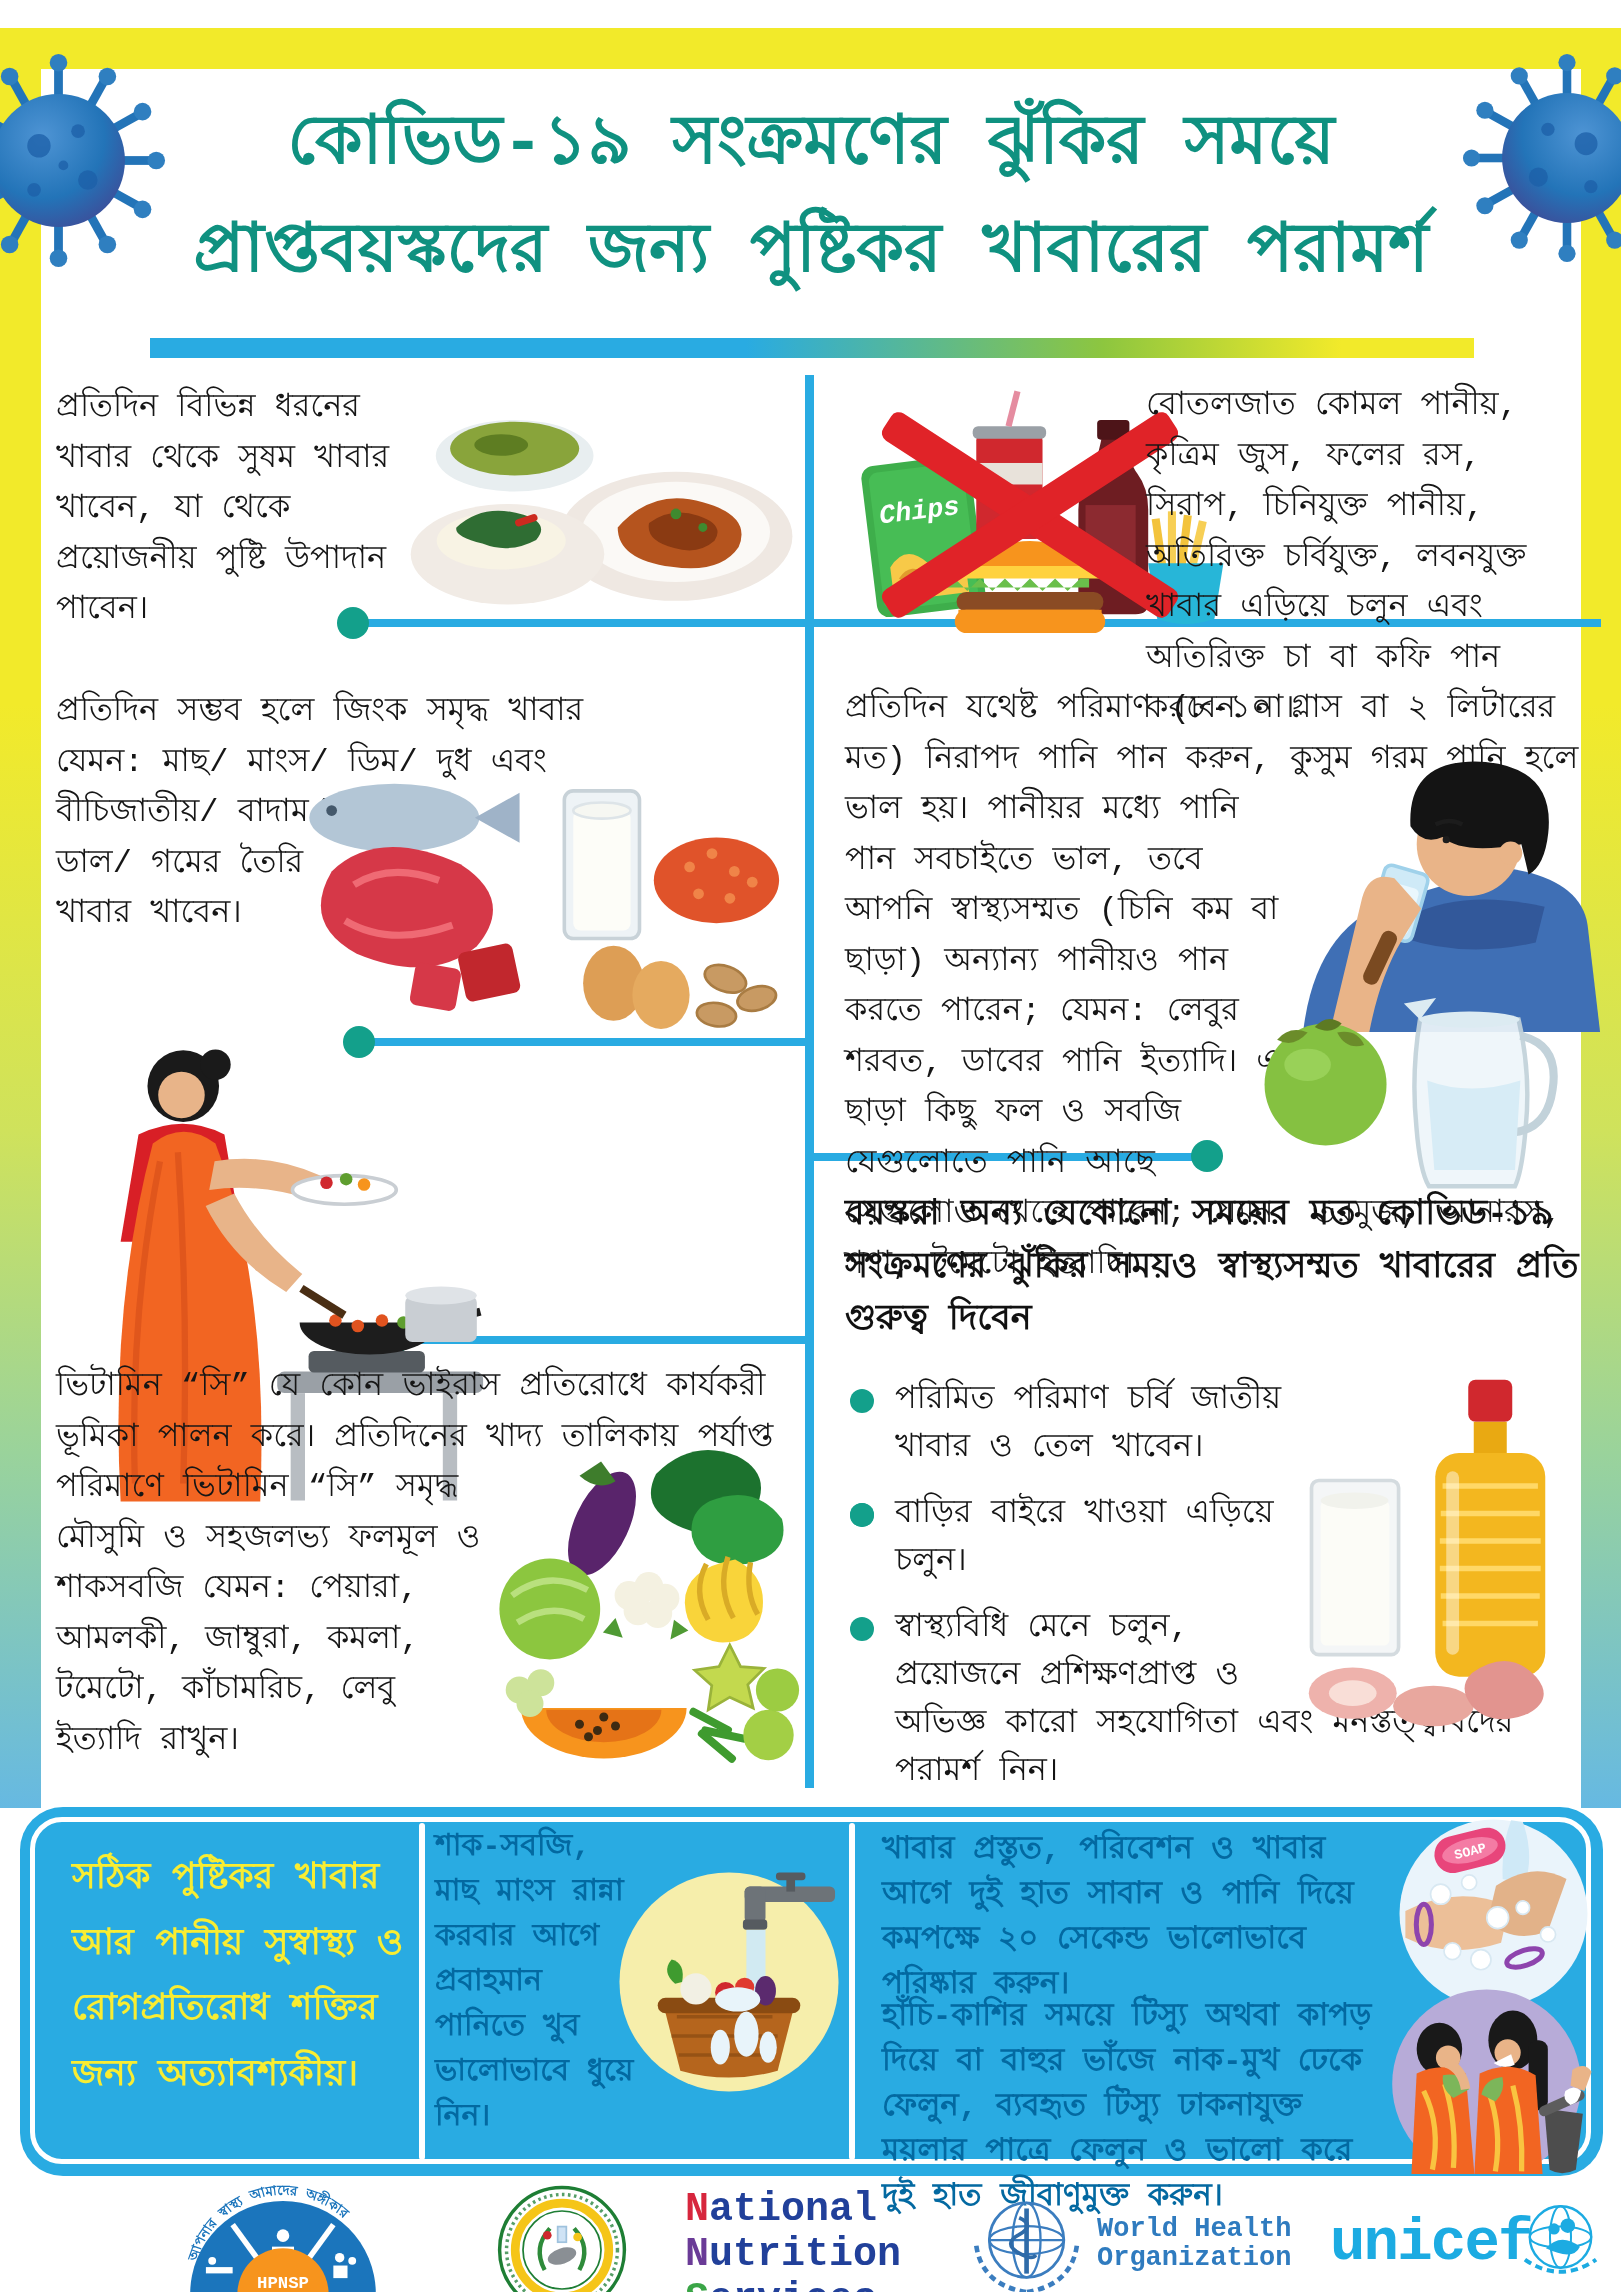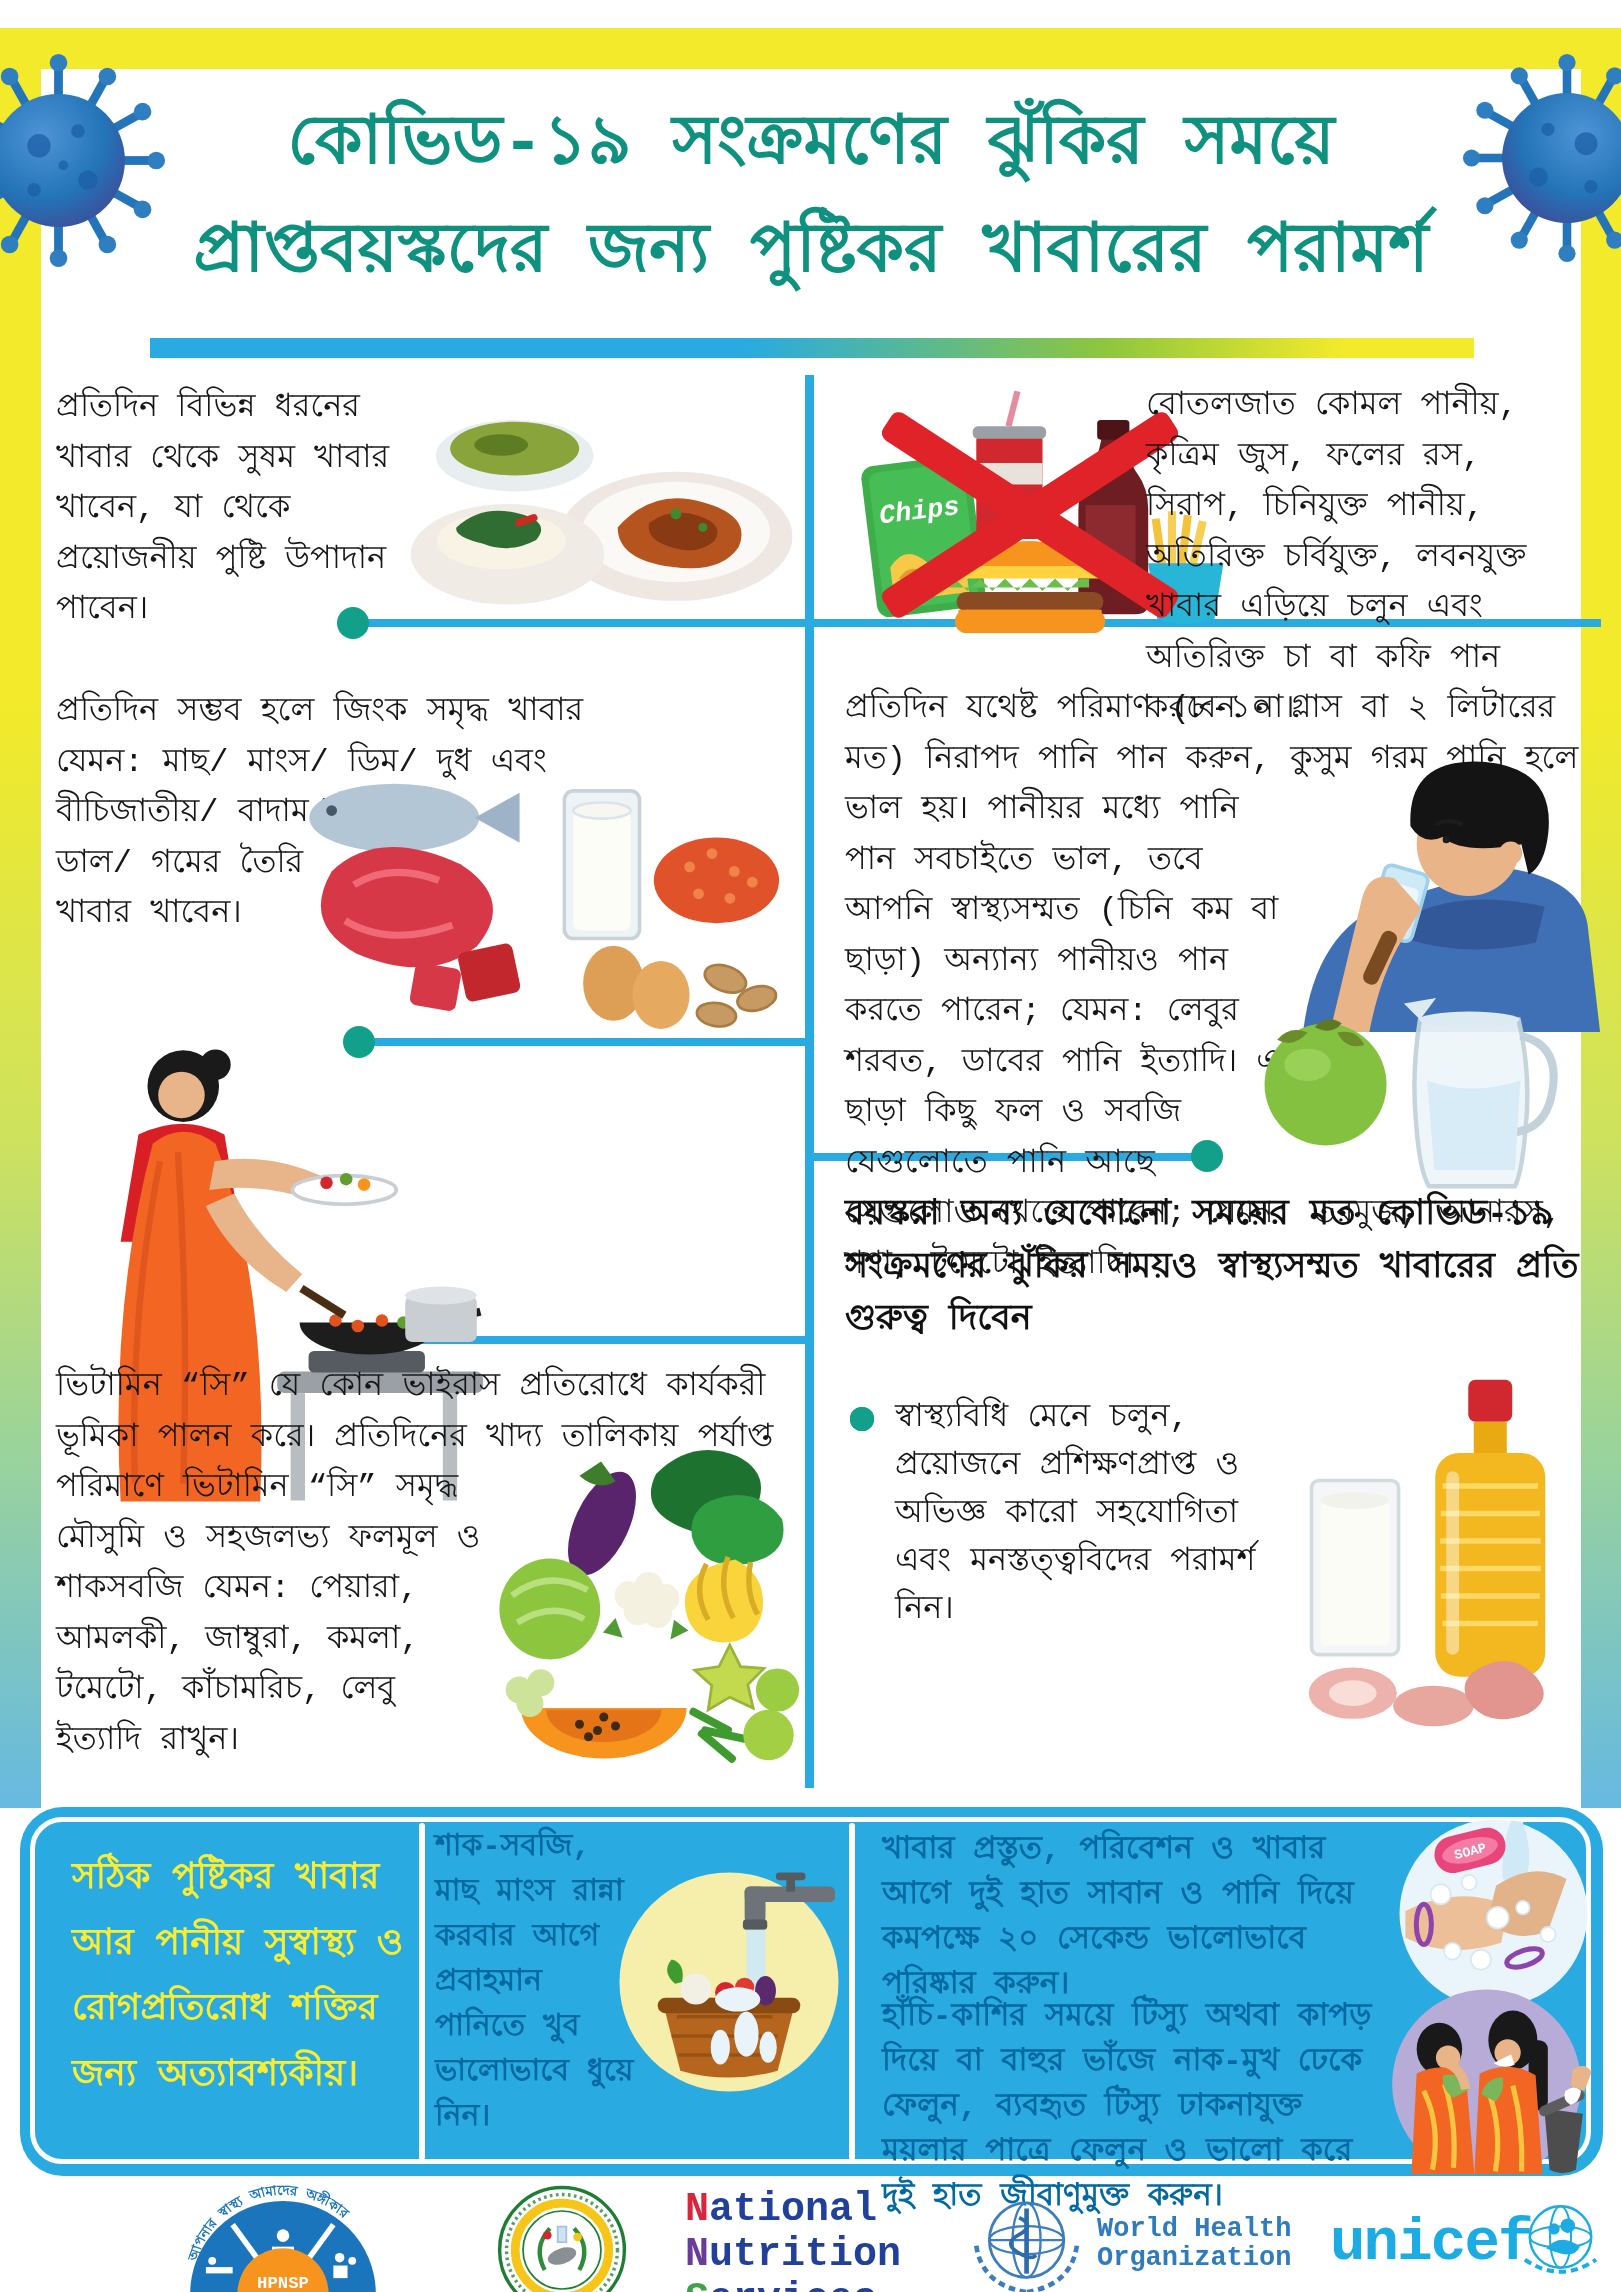--- a/index.html
+++ b/index.html
@@ -300,22 +300,23 @@
         <circle cx="352" cy="206" r="7" fill="#f7941d"></circle>
       </g>
     <path d="M175,230 q30,60 90,96 l18,-20 q-50,-40 -76,-90 z" fill="#e8b489"></path>
     <line x1="282" y1="322" x2="330" y2="352" stroke="#4a2e14" stroke-width="9"></line>
   </svg>
 
   <div class="abs" id="sec-head" style="left:845px;top:1161px;width:763px">বয়স্করা অন্য যেকোনো সময়ের মত কোভিড-১৯ সংক্রমণের ঝুঁকির সময়ও স্বাস্থ্যসম্মত খাবারের প্রতি গুরুত্ব দিবেন</div>
   <div class="abs" style="left:845px;top:1348px;width:763px">
     <div class="fspacer" style="width:309px;height:296px"></div>
     <ul class="bullets">
+      <li><span class="bdot"></span><span>পরিমিত পরিমাণ চর্বি জাতীয় খাবার ও তেল খাবেন।</span></li>
       <li><span class="bdot"></span></li>
-      <li><span class="bdot"></span></li>
+      <li><span class="bdot"></span><span>বাড়ির বাইরে খাওয়া এড়িয়ে চলুন।</span></li>
       <li><span class="bdot"></span><span>স্বাস্থ্যবিধি মেনে চলুন, প্রয়োজনে প্রশিক্ষণপ্রাপ্ত ও অভিজ্ঞ কারো সহযোগিতা এবং মনস্তত্ত্ববিদের পরামর্শ নিন।</span></li>
     </ul>
   </div>
   <svg class="abs" style="left:1297px;top:1315px;width:304px;height:385px" viewBox="0 0 330 420">
     <rect x="15" y="150" width="95" height="190" rx="8" fill="#f4f6f7" stroke="#d4dbdf" stroke-width="4"></rect>
     <rect x="25" y="172" width="75" height="158" rx="6" fill="#fcfcf7"></rect>
     <ellipse cx="62" cy="172" rx="37" ry="9" fill="#f1f2ec"></ellipse>
     <rect x="186" y="40" width="48" height="46" rx="8" fill="#d0282e"></rect>
     <rect x="192" y="86" width="36" height="36" fill="#e9a912"></rect>
     <rect x="150" y="120" width="120" height="244" rx="26" fill="#f3b71f"></rect>

